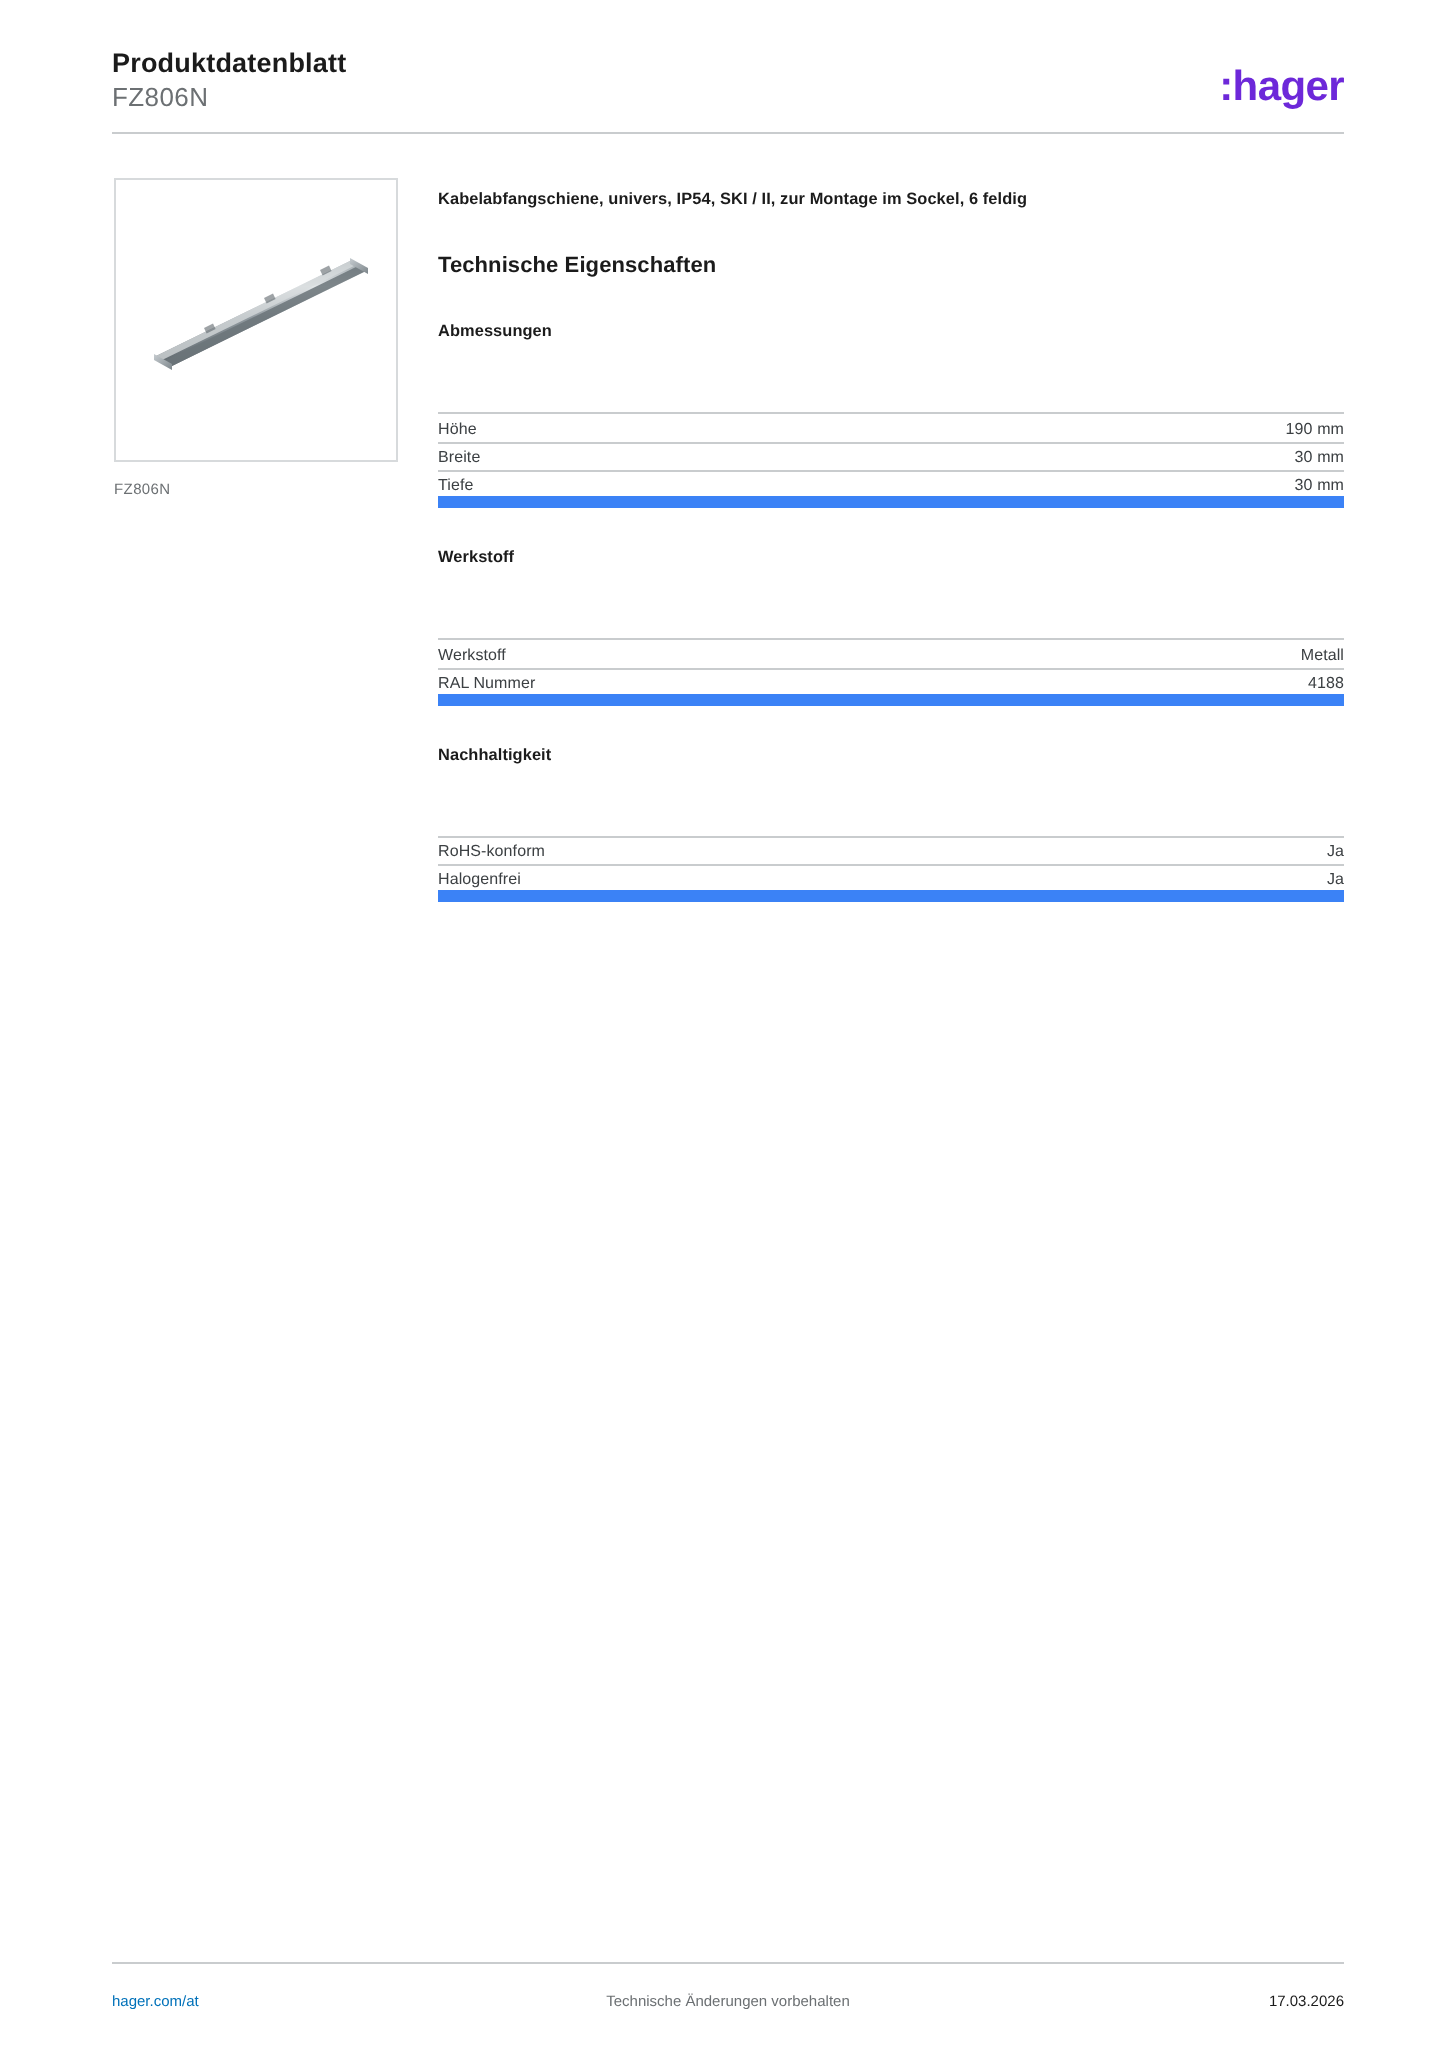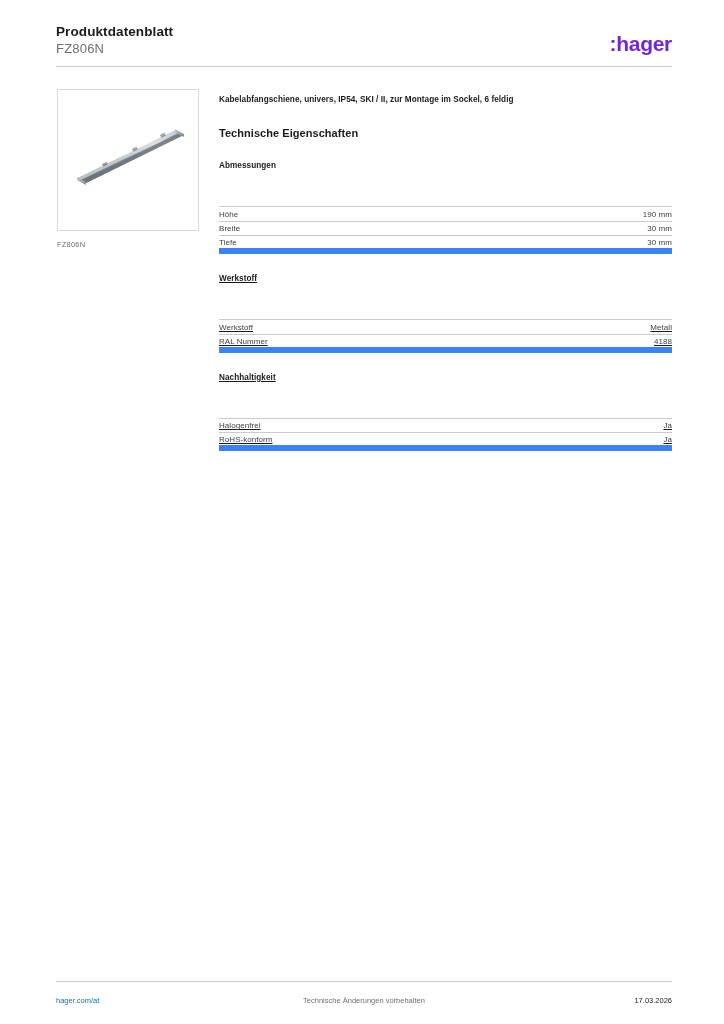--- a/index.html
+++ b/index.html
@@ -112,21 +112,20 @@
     font-weight: bold;
     color: #1b1b1b;
     margin-top: 22px;
     letter-spacing: 0.05px;
   }
   .group {
     margin-top: 22px;
   }
   .group.tight {
     margin-top: 20px;
-    text-decoration: underline;
   }
   .group-title {
     font-size: 8.2px;
     font-weight: bold;
     color: #1b1b1b;
     padding-bottom: 4px;
     letter-spacing: 0.05px;
   }
   table.spec {
     width: 100%;
@@ -273,25 +272,25 @@
         </tr>
       </tbody>
         </table>
     </div>
 
     <div class="group tight">
       <div class="group-title">Nachhaltigkeit</div>
       <table class="spec">
         <tbody>
             <tr>
+          <td>RoHS-konform</td>
+          <td class="val">Ja</td>
+        </tr>
+        <tr>
           <td>Halogenfrei</td>
-          <td class="val">Ja</td>
-        </tr>
-        <tr>
-          <td>RoHS-konform</td>
           <td class="val">Ja</td>
         </tr>
       </tbody>
         </table>
     </div>
   </div>
 
   <div class="footer-rule"></div>
   <div class="footer">
     <a class="left" href="#">hager.com/at</a>

